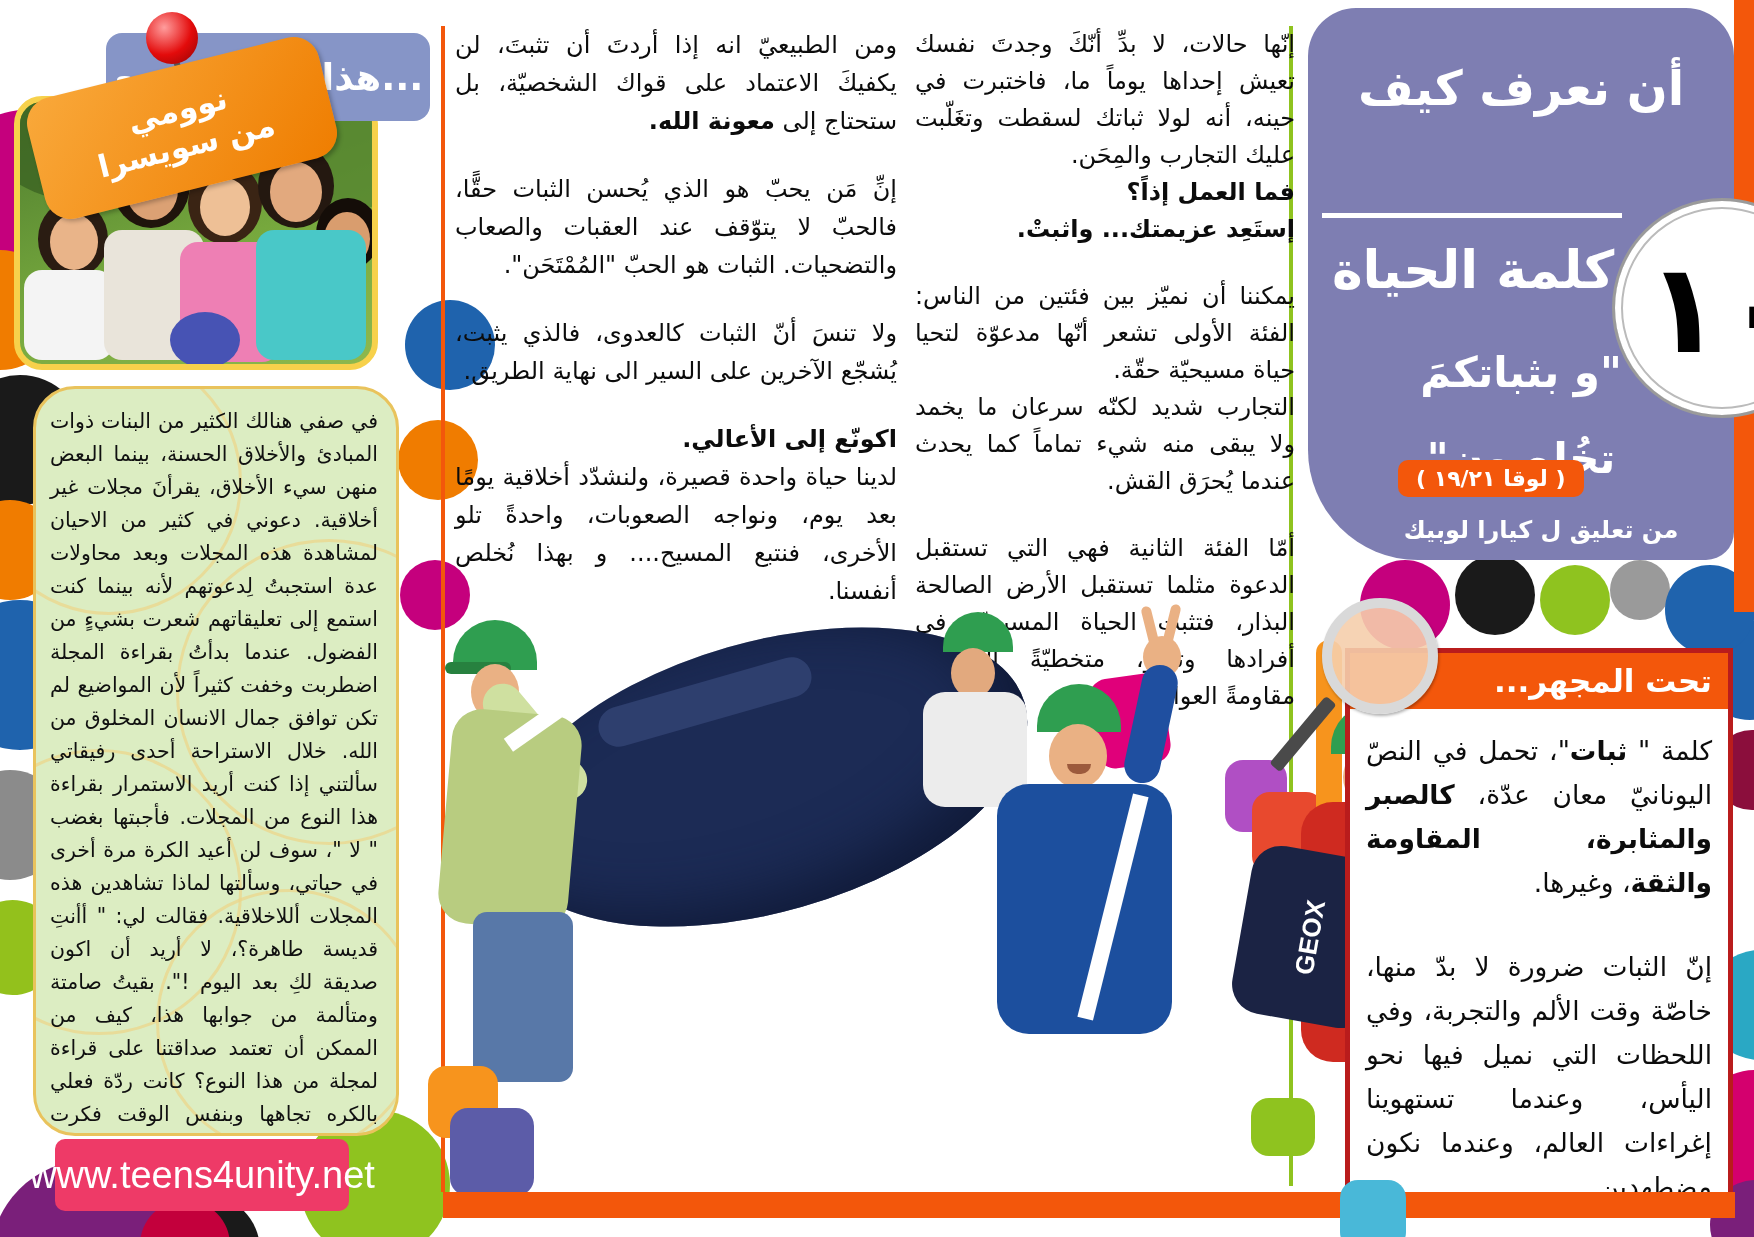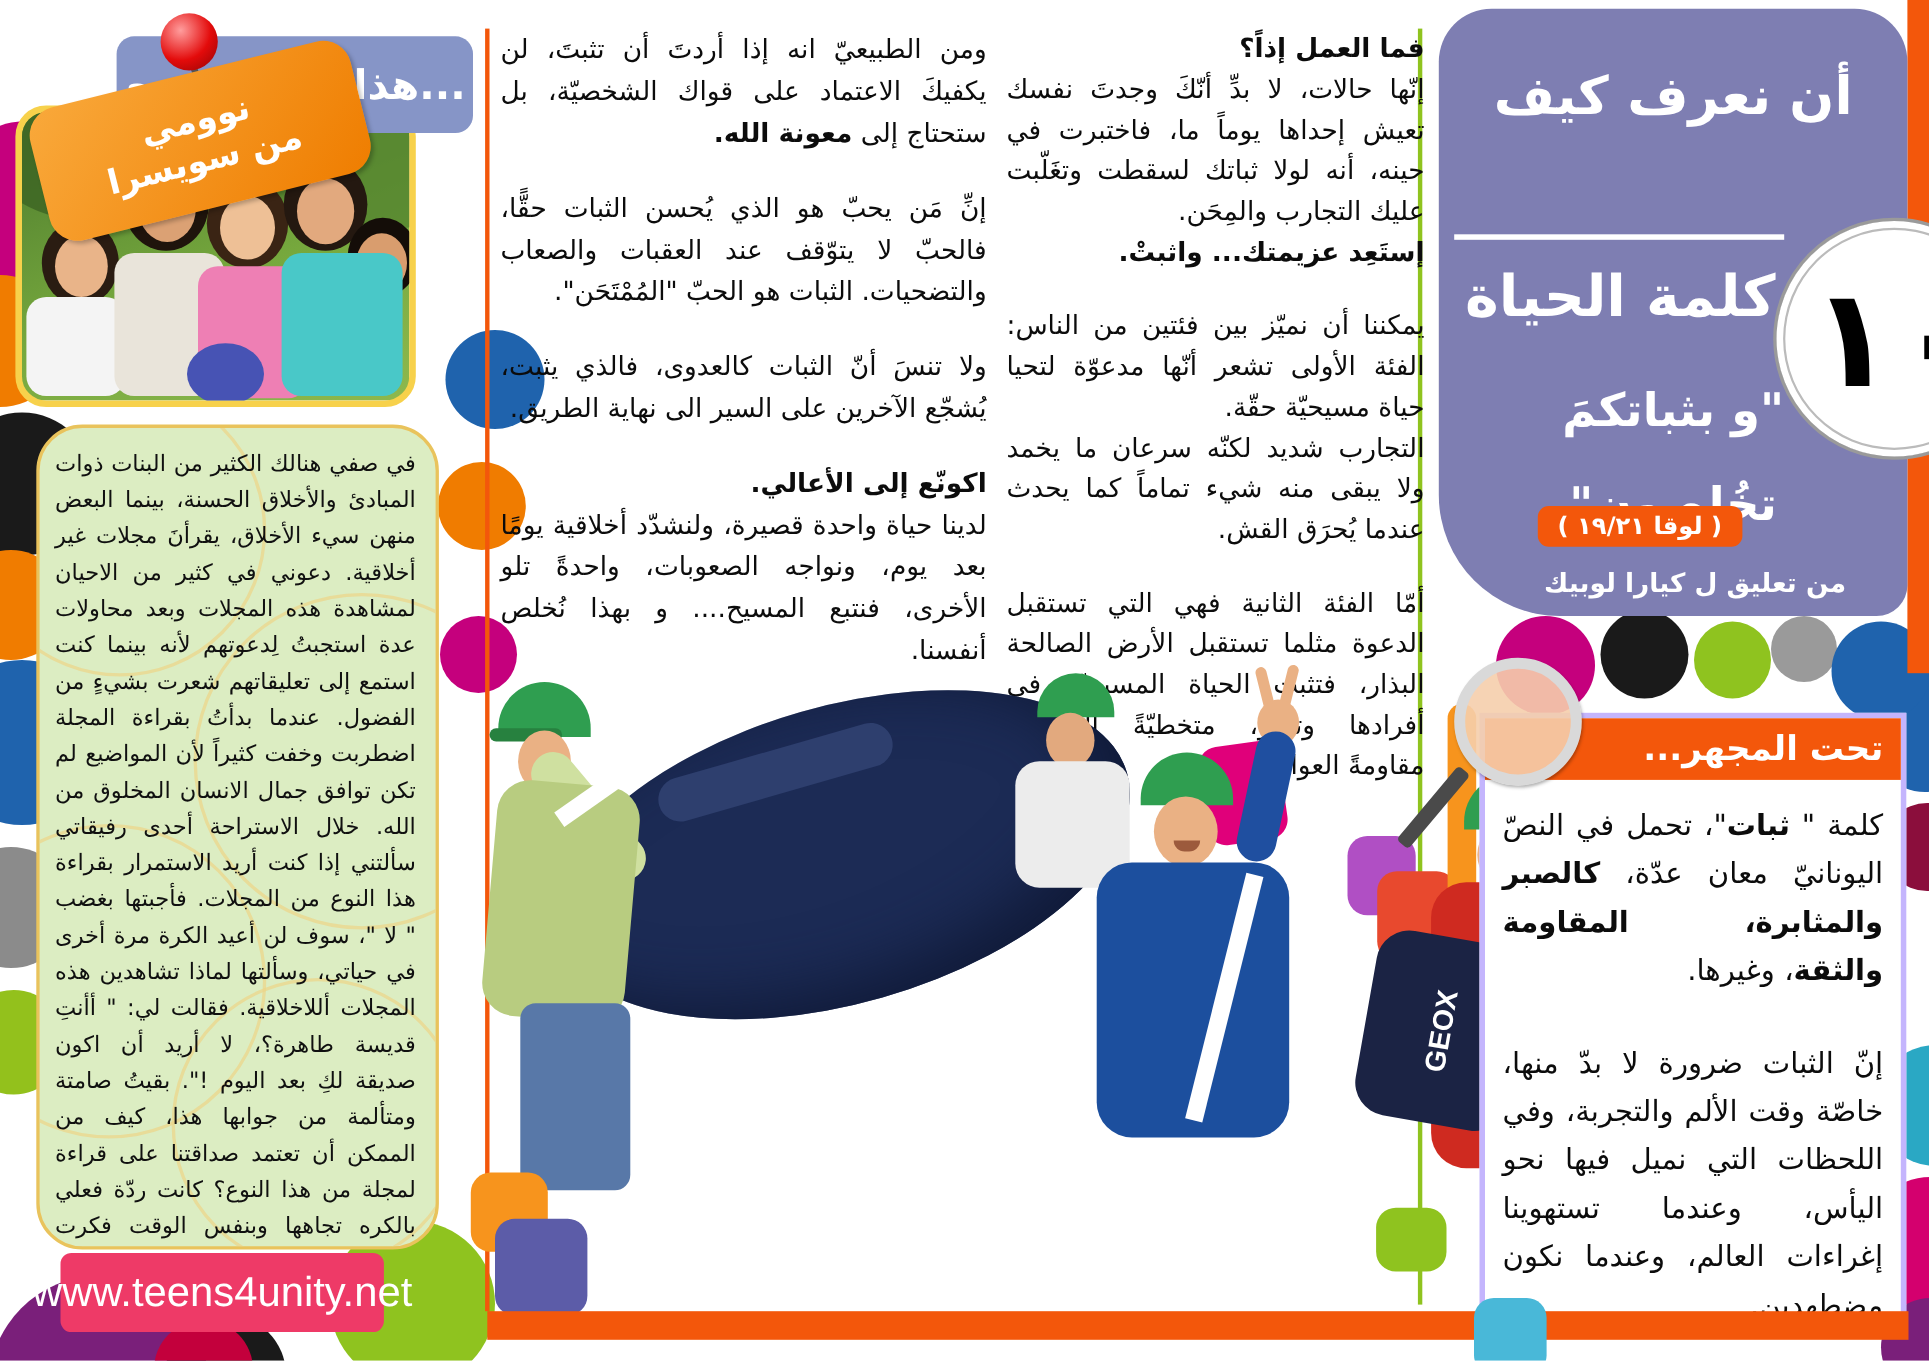--- a/index.html
+++ b/index.html
@@ -62,21 +62,21 @@
   .attribution{position:absolute;right:28px;top:508px;width:330px;text-align:center;font-weight:bold;
     font-size:24px;direction:rtl;}
   .num-circle{position:absolute;left:1612px;top:198px;width:214px;height:214px;border-radius:50%;background:#fff;
     border:3px solid #9a9a9a;box-shadow:inset 0 0 0 6px #fff,inset 0 0 0 8px #bbb;z-index:5;
     display:flex;align-items:center;justify-content:center;}
   .num-circle span{font-size:125px;font-weight:bold;color:#000;}
   .right-strip{position:absolute;left:1734px;top:0;width:20px;height:612px;background:#f3570b;z-index:2;}
 
   
   .micro-box{position:absolute;left:1345px;top:648px;width:388px;height:566px;background:#fff;
-    border:5px solid #c4b5fd;z-index:4;box-sizing:border-box;}
+    border:5px solid #b91c1c;z-index:4;box-sizing:border-box;}
   .micro-head{position:absolute;left:0;top:0;width:100%;height:56px;background:#f3570b;color:#fff;
     font-weight:bold;font-size:31px;direction:rtl;display:flex;align-items:center;padding-right:16px;box-sizing:border-box;}
   .micro-body{position:absolute;left:16px;top:76px;width:346px;direction:rtl;text-align:justify;
     font-size:26.5px;line-height:44px;color:#0c0c0c;}
   .micro-body p{margin:0 0 40px 0;}
   .lens{position:absolute;left:1322px;top:598px;width:96px;height:96px;border-radius:50%;
     border:10px solid #d9d9d9;background:rgba(245,206,172,.9);z-index:6;box-shadow:1px 2px 3px rgba(0,0,0,.3);}
   .lens-handle{position:absolute;left:1296px;top:690px;width:14px;height:88px;background:#4a4a4a;
     transform:rotate(40deg);z-index:5;border-radius:4px;}
 
@@ -152,22 +152,22 @@
 
   <div class="colmid" dir="rtl">
     <p><span>ومن الطبيعيّ  انه إذا أردتَ أن تثبتَ، لن يكفيكَ الاعتماد على قواك الشخصيّة، بل ستحتاج إلى </span><strong>معونة الله.</strong></p>
     <p>إنِّ مَن يحبّ هو الذي يُحسن الثبات حقًّا، فالحبّ لا يتوّقف عند العقبات والصعاب والتضحيات. الثبات هو الحبّ "المُمْتَحَن".</p>
     <p>ولا تنسَ أنّ الثبات كالعدوى، فالذي يثبت، يُشجّع الآخرين على السير الى نهاية الطريق.</p>
     <p class="tight"><strong>اكونّع إلى الأعالي.</strong></p>
     <p>لدينا حياة واحدة  قصيرة، ولنشدّد أخلاقية يومًا بعد يوم، ونواجه الصعوبات، واحدةً تلو الأخرى، فنتبع المسيح.... و بهذا نُخلص أنفسنا.</p>
   </div>
 
   <div class="colright" dir="rtl">
+    <p class="tight">إنّها حالات، لا بدِّ أنّكَ وجدتَ نفسك تعيش إحداها يوماً ما، فاختبرت في حينه، أنه لولا ثباتك لسقطت وتغَلّبت عليك التجارب والمِحَن.</p>
     <p class="tight"><strong>فما العمل إذاً؟</strong></p>
-    <p class="tight">إنّها حالات، لا بدِّ أنّكَ وجدتَ نفسك تعيش إحداها يوماً ما، فاختبرت في حينه، أنه لولا ثباتك لسقطت وتغَلّبت عليك التجارب والمِحَن.</p>
     <p><strong>إستَعِد عزيمتك... واثبتْ.</strong></p>
     <p class="tight">يمكننا أن نميّز بين فئتين من الناس: الفئة الأولى تشعر أنّها مدعوّة لتحيا حياة مسيحيّة حقّة.</p>
     <p>التجارب شديد لكنّه سرعان ما يخمد ولا يبقى منه شيء تماماً كما يحدث عندما يُحرَق القش.</p>
     <p>أمّا الفئة الثانية فهي التي تستقبل الدعوة مثلما تستقبل الأرض الصالحة البذار، فتثبت الحياة المسيحيّة في أفرادها وتنمو، متخطيّةً الصعاب، مقاومةً العواصف.</p>
   </div>
 
   <div class="boys">
 
     <div style="left:50px;top:30px;width:540px;height:270px;border-radius:50%;background:#1c2b55;transform:rotate(-16deg);box-shadow:inset -30px -20px 60px #101a38;"></div>
     <div style="left:150px;top:70px;width:220px;height:40px;border-radius:20px;background:#2e3f6e;transform:rotate(-16deg);"></div>

